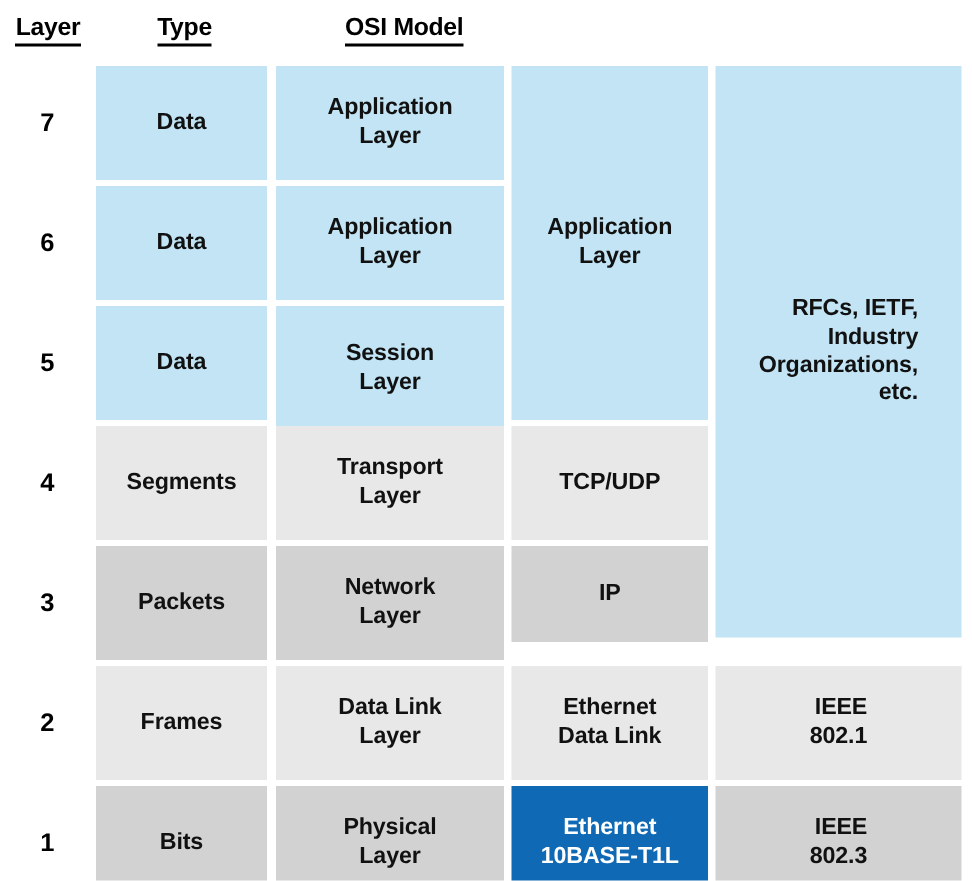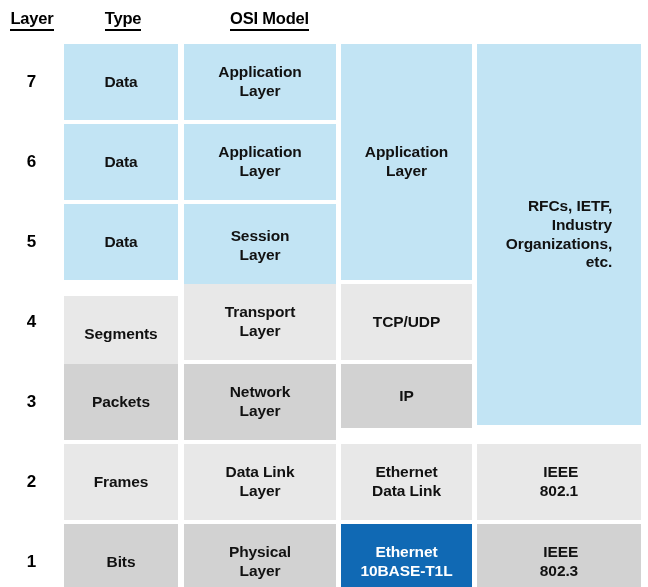--- a/index.html
+++ b/index.html
@@ -113,21 +113,21 @@
     <div class="cell cell-layer col-layer" style="top:80px;  height:76px;">6</div>
     <div class="cell cell-layer col-layer" style="top:160px; height:76px;">5</div>
     <div class="cell cell-layer col-layer" style="top:240px; height:76px;">4</div>
     <div class="cell cell-layer col-layer" style="top:320px; height:76px;">3</div>
     <div class="cell cell-layer col-layer" style="top:400px; height:76px;">2</div>
     <div class="cell cell-layer col-layer" style="top:480px; height:76px;">1</div>
 
     <div class="cell col-type fill-blue" style="top:0px;   height:76px;">Data</div>
     <div class="cell col-type fill-blue" style="top:80px;  height:76px;">Data</div>
     <div class="cell col-type fill-blue" style="top:160px; height:76px;">Data</div>
-    <div class="cell col-type fill-light" style="top:252px; height:76px;">Segments</div>
+    <div class="cell col-type fill-light" style="top:240px; height:76px;">Segments</div>
     <div class="cell col-type fill-mid" style="top:320px; height:76px;">Packets</div>
     <div class="cell col-type fill-light" style="top:400px; height:76px;">Frames</div>
     <div class="cell col-type fill-mid" style="top:480px; height:76px;">Bits</div>
 
     <div class="cell col-osi fill-blue" style="top:0px; height:76px;">
       <div>
         <div>Application</div>
         <div>Layer</div>
       </div>
     </div>

